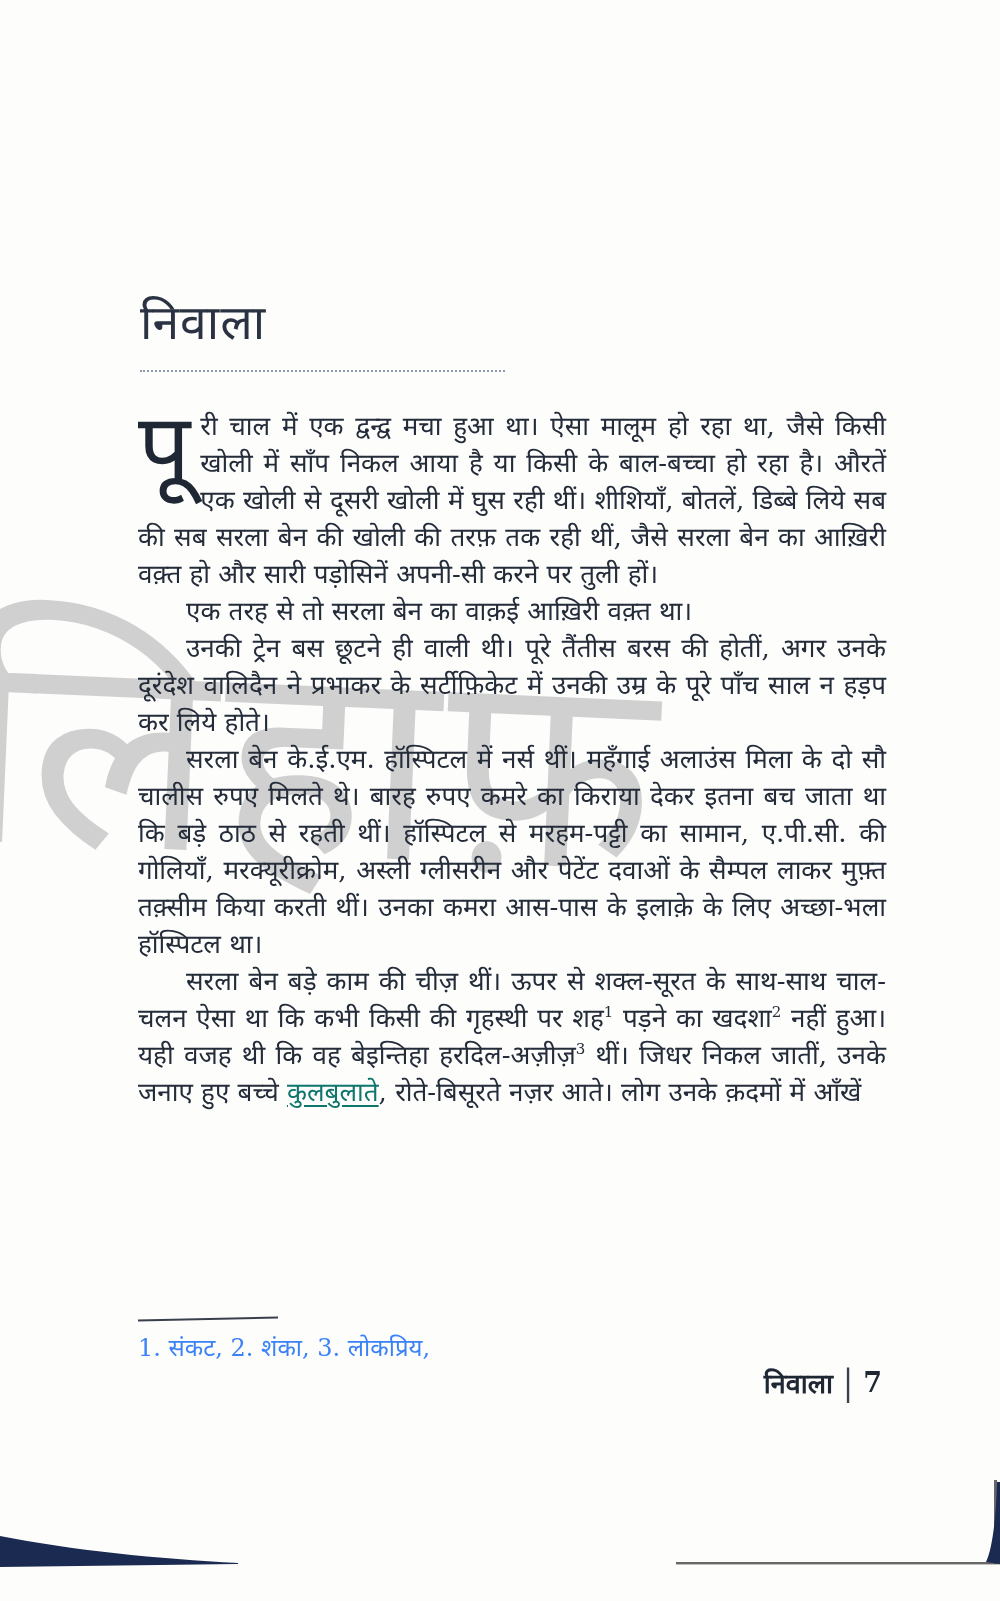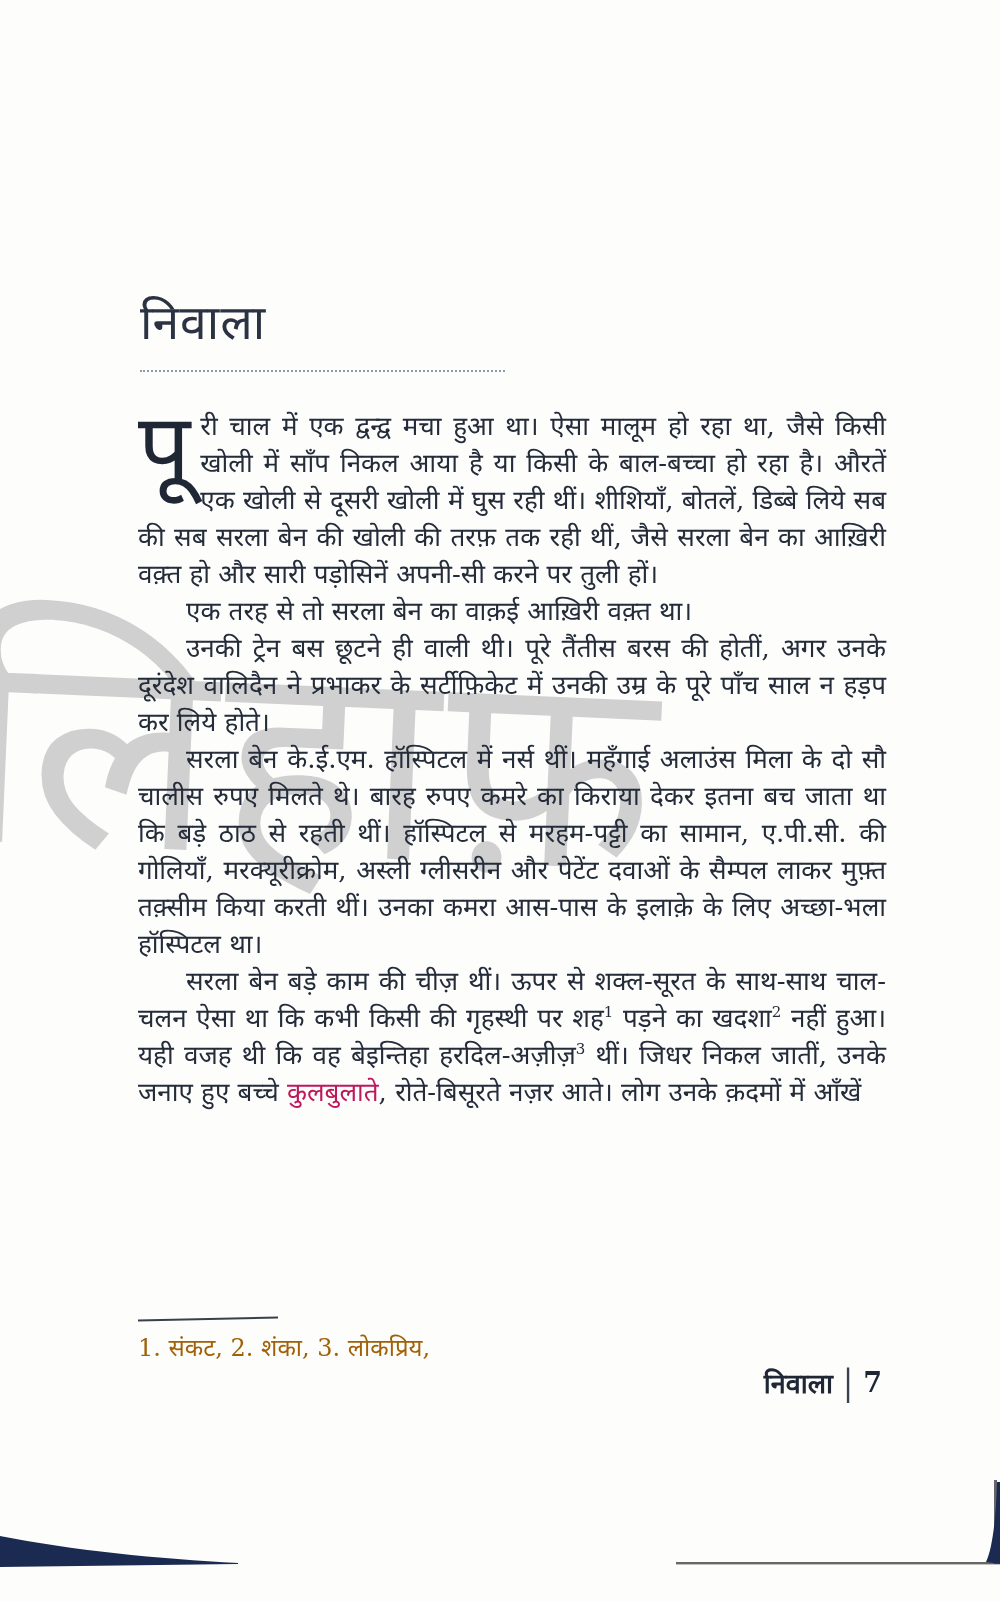--- a/index.html
+++ b/index.html
@@ -67,38 +67,39 @@
     text-indent:0;
     font-weight:500;
     color:#1f2735;
   }
   sup.fn{
     font-size:15px;
     line-height:0;
     vertical-align:super;
   }
   .uword{
-    color:#be185d;
+    color:#0f766e;
+    text-decoration:underline;
     text-underline-offset:4px;
   }
   
   .footnote-rule{
     position:absolute;
     left:138px;top:1318px;
     width:140px;height:0;
     border-bottom:2px solid #39404d;
     transform:rotate(-1.2deg);
     z-index:2;
   }
   .footnotes{
     position:absolute;
     left:138px;top:1330px;
     font-size:24px;
     z-index:2;
-    color:#a16207;
+    color:#3b82f6;
   }
   
   .footer{
     position:absolute;
     right:118px;top:1364px;
     font-size:27px;
     font-weight:bold;
     z-index:2;
     color:#1f2735;
     display:flex;align-items:center;gap:10px;

